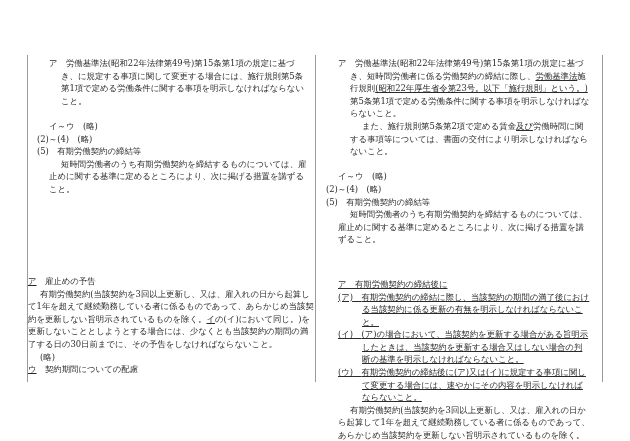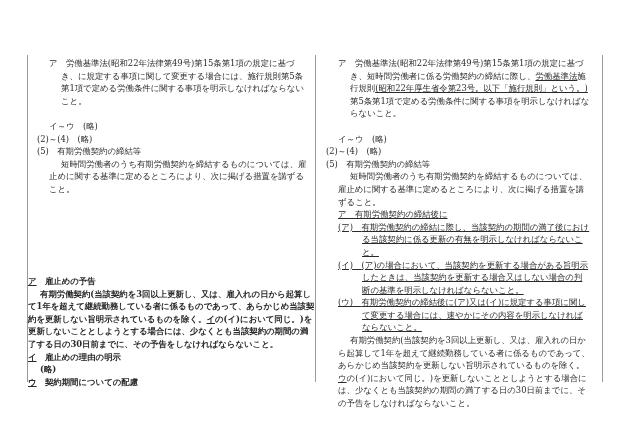--- a/index.html
+++ b/index.html
@@ -14,51 +14,51 @@
   }
   .col-left { left: 27px; width: 287px; border-left: 1px solid #9a9a9a; border-right: 1px solid #9a9a9a; }
   .col-right { left: 315px; width: 287px; border-right: 1px solid #9a9a9a; }
   .inner { position: absolute; left: 0; right: 0; top: 2px; }
   .col-left .inner { padding-left: 21px; padding-right: 8px; }
   .col-right .inner { padding-left: 23px; padding-right: 12px; }
   .para { margin: 0; white-space: normal; }
   .hang { padding-left: 12px; text-indent: -12px; }
   .ind1 { padding-left: 12px; }
   .ind1-first { text-indent: 12px; }
-  .ul { text-decoration: underline; text-underline-offset: 1px; }
+  .ul { text-decoration: underline; text-underline-offset: 1px; margin-top: 32px; }
   .gap { height: 12.6px; }
   .abs { position: absolute; left: 0; right: 0; }
   .outdent { margin-left: -12px; }
   .sub { padding-left: 24px; text-indent: -24px; }
 </style>
 </head>
 <body>
 
 <div class="col col-left">
   <div class="inner">
     <p class="para hang"><span>ア</span>　<span>労働基準法(昭和22年法律第49号)第15条第1項の規定に基づき、に規定する事項に関して変更する場合には、施行規則第5条第1項で定める労働条件に関する事項を明示しなければならないこと。</span></p>
     <div class="gap"></div>
     <p class="para">イ～ウ　(略)</p>
     <p class="para outdent">(2)～(4)　(略)</p>
     <p class="para outdent">(5)　有期労働契約の締結等</p>
     <p class="para ind1-first">短時間労働者のうち有期労働契約を締結するものについては、雇止めに関する基準に定めるところにより、次に掲げる措置を講ずること。</p>
 
-    <div class="abs" style="top: 218px; font-weight: bold;">
+    <div class="abs" style="top: 218px;">
       <p class="para"><span class="ul">ア</span>　<span>雇止めの予告</span></p>
       <p class="para ind1-first"><span>有期労働契約(当該契約を3回以上更新し、又は、雇入れの日から起算して1年を超えて継続勤務している者に係るものであって、あらかじめ当該契約を更新しない旨明示されているものを除く。</span><span class="ul">イ</span><span>の(イ)において同じ。)を更新しないこととしようとする場合には、少なくとも当該契約の期間の満了する日の30日前までに、その予告をしなければならないこと。</span></p>
-      <p class="para"><span class="ul">イ</span>　<span>雇止めの理由の明示</span></p>
       <p class="para ind1">(略)</p>
       <p class="para"><span class="ul">ウ</span>　<span>契約期間についての配慮</span></p>
     </div>
   </div>
 </div>
 
 <div class="col col-right">
   <div class="inner">
     <p class="para hang"><span>ア</span>　<span>労働基準法(昭和22年法律第49号)第15条第1項の規定に基づき、短時間労働者に係る労働契約の締結に際し、</span><span class="ul">労働基準法</span><span>施行規則</span><span class="ul">(昭和22年厚生省令第23号。以下「施行規則」という。)</span><span>第5条第1項で定める労働条件に関する事項を明示しなければならないこと。</span></p>
+    <p class="para ind1 ind1-first"><span>また、施行規則第5条第2項で定める賃金</span><span class="ul">及び</span><span>労働時間に関する事項等については、書面の交付により明示しなければならないこと。</span></p>
     <div class="gap"></div>
     <p class="para">イ～ウ　(略)</p>
     <p class="para outdent">(2)～(4)　(略)</p>
     <p class="para outdent">(5)　有期労働契約の締結等</p>
     <p class="para ind1-first">短時間労働者のうち有期労働契約を締結するものについては、雇止めに関する基準に定めるところにより、次に掲げる措置を講ずること。</p>
     <p class="para ul">ア　有期労働契約の締結後に</p>
     <p class="para sub ind1"><span class="ul">(ア)</span><span class="ul">　</span><span class="ul">有期労働契約の締結に際し、当該契約の期間の満了後における当該契約に係る更新の有無を明示しなければならないこと。</span></p>
     <p class="para sub ind1"><span class="ul">(イ)</span><span class="ul">　</span><span class="ul">(ア)の場合において、当該契約を更新する場合がある旨明示したときは、当該契約を更新する場合又はしない場合の判断の基準を明示しなければならないこと。</span></p>
     <p class="para sub ind1"><span class="ul">(ウ)</span><span class="ul">　</span><span class="ul">有期労働契約の締結後に(ア)又は(イ)に規定する事項に関して変更する場合には、速やかにその内容を明示しなければならないこと。</span></p>
     <p class="para ind1-first"><span>有期労働契約(当該契約を3回以上更新し、又は、雇入れの日から起算して1年を超えて継続勤務している者に係るものであって、あらかじめ当該契約を更新しない旨明示されているものを除く。</span><span class="ul">ウ</span><span>の(イ)において同じ。)を更新しないこととしようとする場合には、少なくとも当該契約の期間の満了する日の30日前までに、その予告をしなければならないこと。</span></p>

